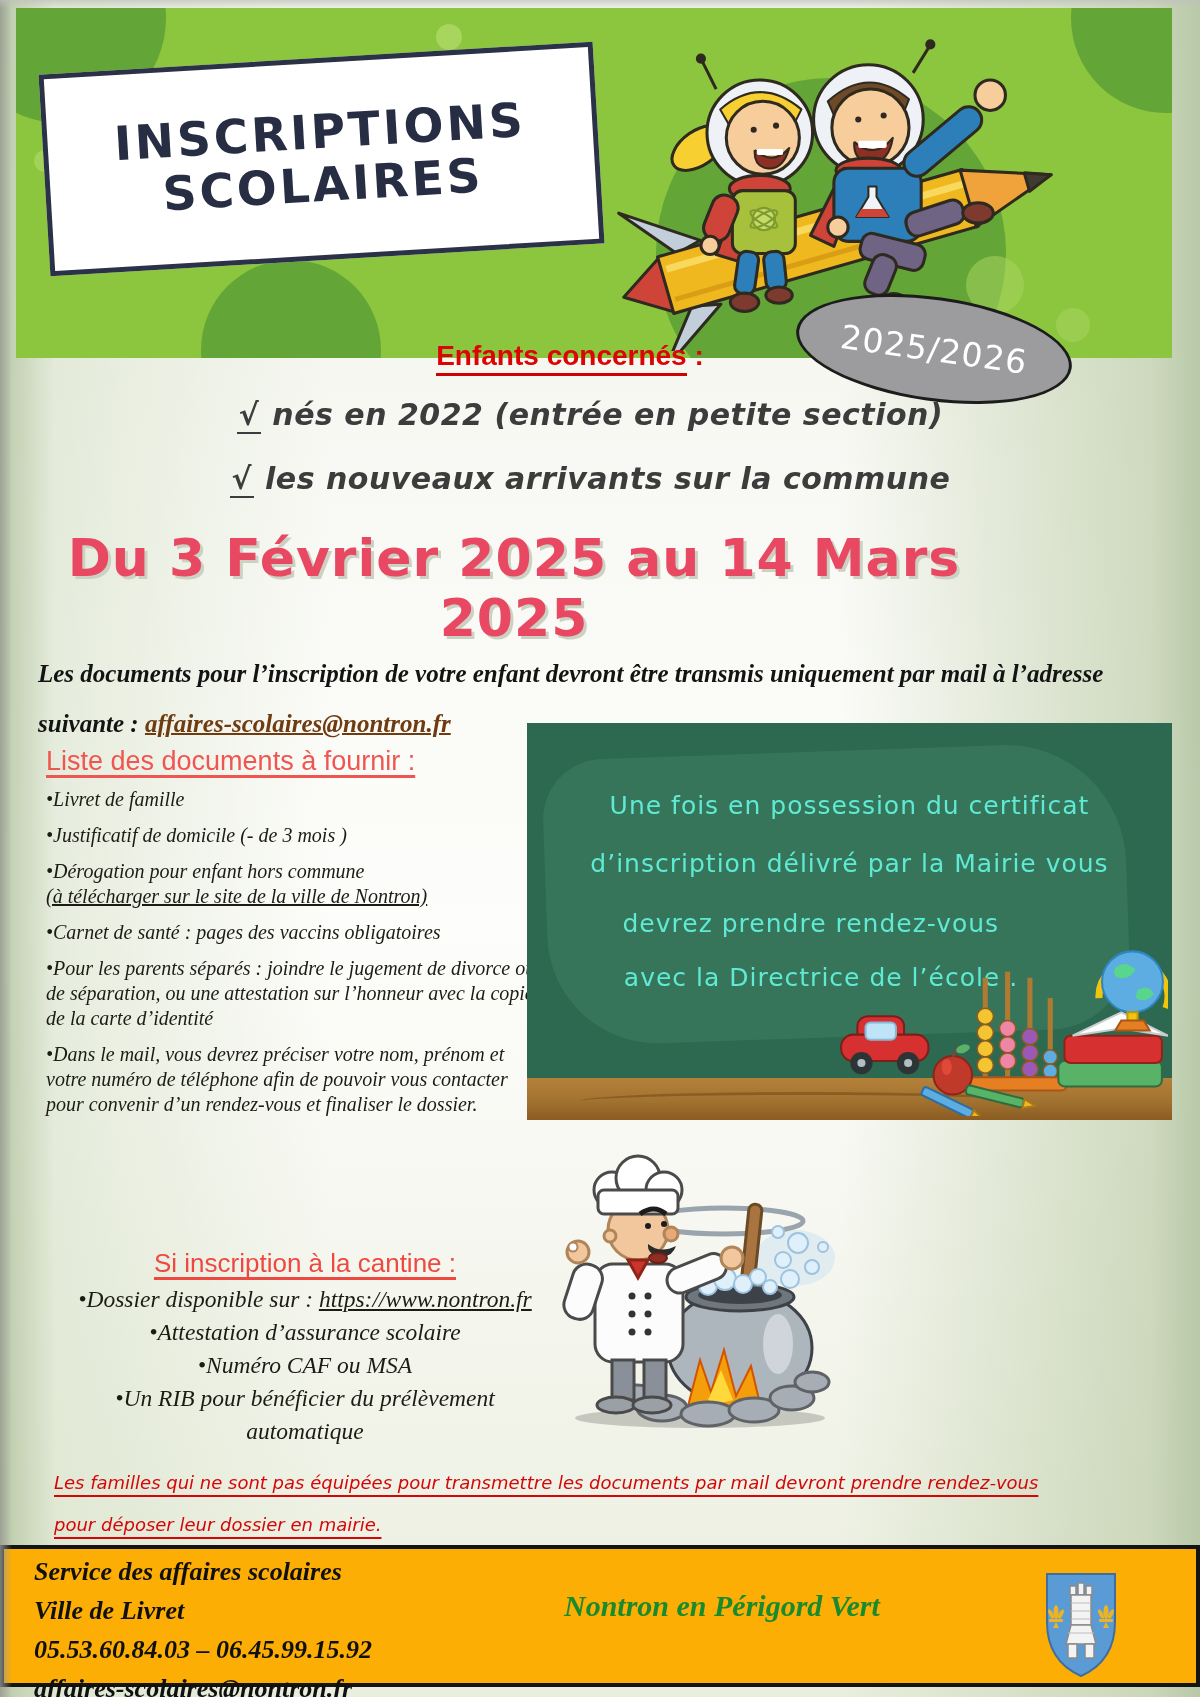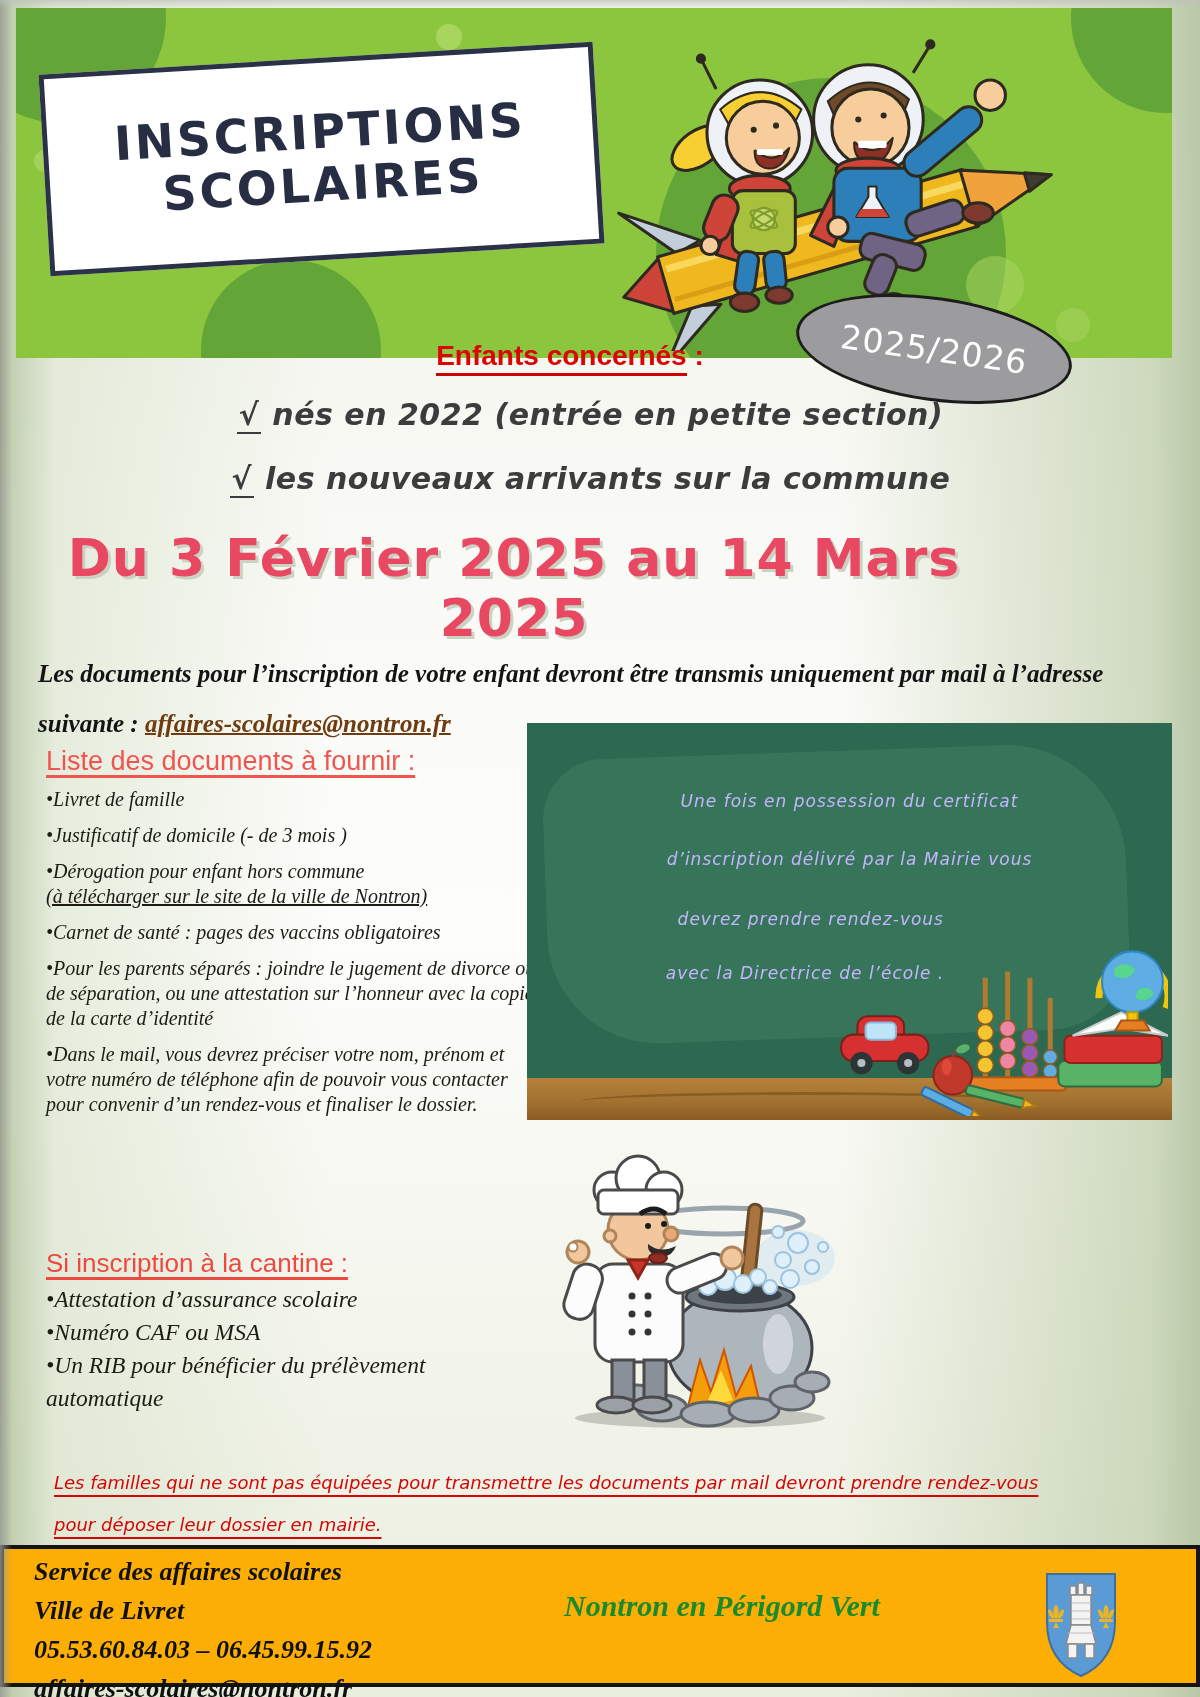--- a/index.html
+++ b/index.html
@@ -58,40 +58,40 @@
   .mail-notice a{color:#6f3b10;text-decoration:underline;text-decoration-thickness:2px;}
 
   
   .doc-col{position:absolute;top:746px;left:46px;width:497px;}
   .sec-heading{font-family:"Liberation Sans",sans-serif;font-weight:normal;font-size:27px;
     color:#f05550;text-decoration:underline;text-decoration-thickness:3px;text-underline-offset:5px;
     margin-bottom:10px;}
   .doc-item{font-family:"Liberation Serif",serif;font-style:italic;font-size:20px;
     color:#1c1c14;line-height:1.25;margin-bottom:11px;}
   .doc-item .note{text-decoration:underline;text-decoration-thickness:1.5px;}
-  .cantine-col{position:absolute;top:1248px;left:46px;width:500px;}
+  .cantine-col{position:absolute;top:1248px;left:55px;width:500px;text-align:center;}
   .cantine-col .sec-heading{color:#ee4940;font-size:26px;margin-bottom:4px;}
   .cant-item{font-family:"Liberation Serif",serif;font-style:italic;font-size:23.5px;
     color:#1c1c14;line-height:1.4;}
   .cant-item a{color:#1c1c14;text-decoration:underline;}
 
   
   .chalkboard{position:absolute;left:527px;top:723px;width:645px;height:397px;background:#2d6950;overflow:hidden;}
   .swath{position:absolute;left:3%;top:7%;width:90%;height:72%;background:#3d7c5f;opacity:.65;
     border-radius:60px 120px 80px 110px;transform:rotate(-2deg);}
   .wood{position:absolute;left:0;right:0;bottom:0;height:42px;
     background:linear-gradient(180deg,#b4813a 0%,#a27230 55%,#8a5c22 100%);}
   .wood::after{content:"";position:absolute;left:8%;top:14px;width:70%;height:16px;
     border-radius:50%;border-top:3px solid rgba(130,88,30,.8);}
-  .chalk-line{position:absolute;color:#c4b5fd;font-family:"DejaVu Sans",sans-serif;
-    font-style:italic;font-size:17px;letter-spacing:1px;text-align:center;}
+  .chalk-line{position:absolute;color:#5eead4;font-family:"DejaVu Sans",sans-serif;
+    font-size:25px;letter-spacing:1px;text-align:center;}
   .ck1{top:68px;left:0;width:100%;}
   .ck2{top:126px;left:0;width:100%;}
   .ck3{top:186px;left:0;width:88%;}
-  .ck4{top:240px;left:0;width:80%;padding-left:20px;}
+  .ck4{top:240px;left:16px;width:80%;padding-left:20px;}
   .toys{position:absolute;right:4px;bottom:4px;}
 
   .chef{position:absolute;left:540px;top:1146px;}
 
   
   .notice{position:absolute;top:1462px;left:54px;width:1010px;
     font-family:"DejaVu Sans",sans-serif;font-style:italic;font-size:18px;color:#d60606;
     line-height:2.35;text-decoration:underline;text-decoration-thickness:1.5px;text-underline-offset:6px;}
 
   
@@ -219,20 +219,21 @@
     <div class="doc-item"><span>•</span><span>Justificatif de domicile (- de 3 mois )</span></div>
     <div class="doc-item"><span>•</span><span>Dérogation pour enfant hors commune</span><br>
       <span class="note">(à télécharger sur le site de la ville de Nontron)</span></div>
     <div class="doc-item"><span>•</span><span>Carnet de santé : pages des vaccins obligatoires</span></div>
     <div class="doc-item"><span>•</span><span>Pour les parents séparés : joindre le jugement de divorce ou de séparation, ou une attestation sur l’honneur avec la copie de la carte d’identité</span></div>
     <div class="doc-item"><span>•</span><span>Dans le mail, vous devrez préciser votre nom, prénom et votre numéro de téléphone afin de pouvoir vous contacter pour convenir d’un rendez-vous et finaliser le dossier.</span></div>
   </div>
 
   <div class="cantine-col">
     <div class="sec-heading">Si inscription à la cantine :</div>
+    <div class="cant-item"><span>•</span><span>Dossier disponible sur : </span><a href="#">https://www.nontron.fr</a></div>
     <div class="cant-item"><span>•</span><span>Attestation d’assurance scolaire</span></div>
     <div class="cant-item"><span>•</span><span>Numéro CAF ou MSA</span></div>
     <div class="cant-item"><span>•</span><span>Un RIB pour bénéficier du prélèvement automatique</span></div>
   </div>
 
   <div class="chalkboard">
     <div class="swath"></div>
     <div class="chalk-line ck1">Une fois en possession du certificat</div>
     <div class="chalk-line ck2">d’inscription délivré par la Mairie vous</div>
     <div class="chalk-line ck3">devrez prendre rendez-vous</div>

